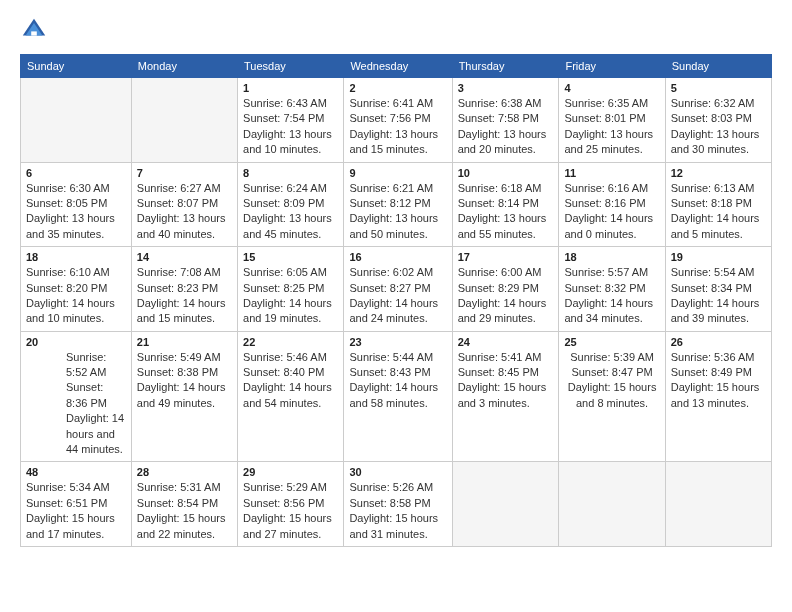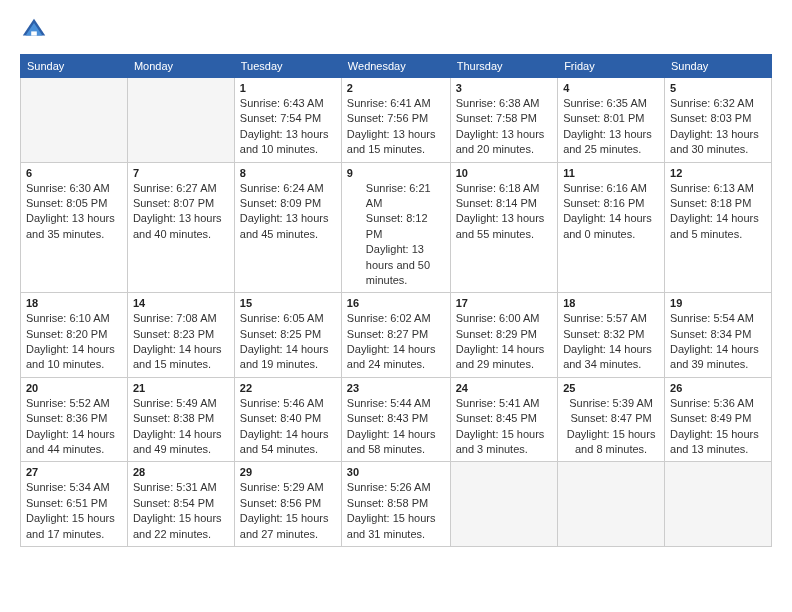--- a/index.html
+++ b/index.html
@@ -166,21 +166,21 @@
 Daylight: 13 hours and 40 minutes.</div>
           </td>
           <td>
             <div class="day-number">8</div>
             <div class="day-info" style="white-space: pre-line;">Sunrise: 6:24 AM
 Sunset: 8:09 PM
 Daylight: 13 hours and 45 minutes.</div>
           </td>
           <td>
             <div class="day-number">9</div>
-            <div class="day-info" style="white-space: pre-line; margin-left: 19px;">Sunrise: 6:21 AM
+            <div class="day-info" style="white-space: pre-line;">Sunrise: 6:21 AM
 Sunset: 8:12 PM
 Daylight: 13 hours and 50 minutes.</div>
           </td>
           <td>
             <div class="day-number">10</div>
             <div class="day-info" style="white-space: pre-line;">Sunrise: 6:18 AM
 Sunset: 8:14 PM
 Daylight: 13 hours and 55 minutes.</div>
           </td>
           <td>
@@ -236,21 +236,21 @@
           <td>
             <div class="day-number">19</div>
             <div class="day-info" style="white-space: pre-line;">Sunrise: 5:54 AM
 Sunset: 8:34 PM
 Daylight: 14 hours and 39 minutes.</div>
           </td>
         </tr>
         <tr>
           <td>
             <div class="day-number">20</div>
-            <div class="day-info" style="white-space: pre-line;">Sunrise: 5:52 AM
+            <div class="day-info" style="white-space: pre-line; margin-left: 40px;">Sunrise: 5:52 AM
 Sunset: 8:36 PM
 Daylight: 14 hours and 44 minutes.</div>
           </td>
           <td>
             <div class="day-number">21</div>
             <div class="day-info" style="white-space: pre-line;">Sunrise: 5:49 AM
 Sunset: 8:38 PM
 Daylight: 14 hours and 49 minutes.</div>
           </td>
           <td>
@@ -279,21 +279,21 @@
           </td>
           <td>
             <div class="day-number">26</div>
             <div class="day-info" style="white-space: pre-line;">Sunrise: 5:36 AM
 Sunset: 8:49 PM
 Daylight: 15 hours and 13 minutes.</div>
           </td>
         </tr>
         <tr class="last-row">
           <td>
-            <div class="day-number">27</div>
+            <div class="day-number">48</div>
             <div class="day-info" style="white-space: pre-line;">Sunrise: 5:34 AM
 Sunset: 6:51 PM
 Daylight: 15 hours and 17 minutes.</div>
           </td>
           <td>
             <div class="day-number">28</div>
             <div class="day-info" style="white-space: pre-line;">Sunrise: 5:31 AM
 Sunset: 8:54 PM
 Daylight: 15 hours and 22 minutes.</div>
           </td>

